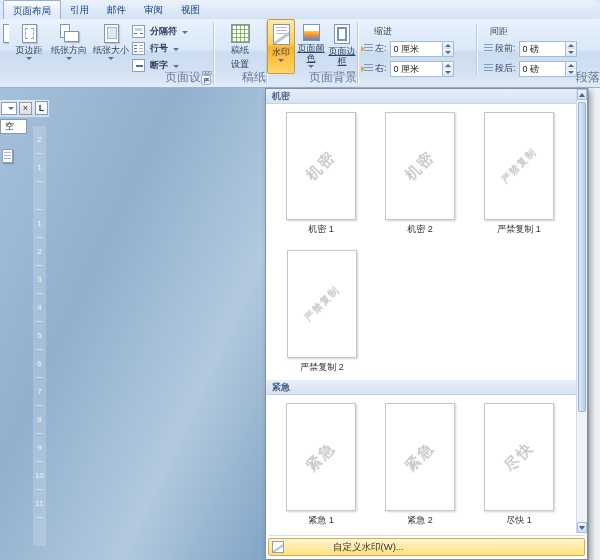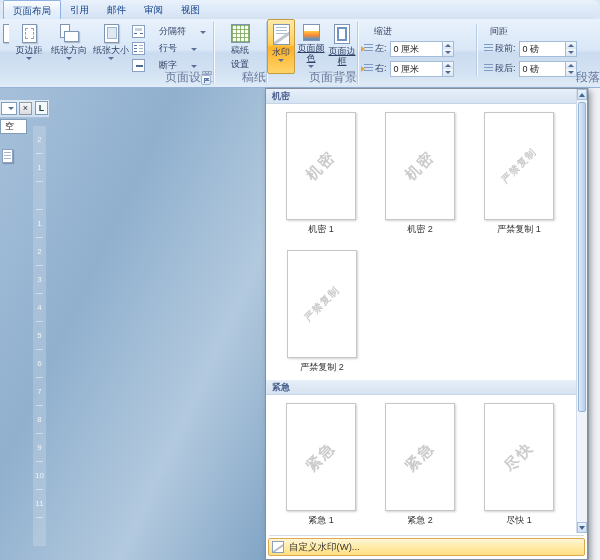--- a/index.html
+++ b/index.html
@@ -133,29 +133,29 @@
   .sb-btn { position:absolute; left:0; right:0; height:11px; background:linear-gradient(#eaf2fb,#cfe0f3);
     border:1px solid #a9c0dd; display:flex; align-items:center; justify-content:center; }
   .sb-up { top:0; }  .sb-down { bottom:0; }
   .tri-up { width:0; height:0; border-left:3px solid transparent; border-right:3px solid transparent; border-bottom:4px solid #44658f; }
   .tri-down { width:0; height:0; border-left:3px solid transparent; border-right:3px solid transparent; border-top:4px solid #44658f; }
   .sb-thumb { position:absolute; left:1px; right:1px; top:13px; height:310px;
     background:linear-gradient(90deg,#dcebfa,#b6cfec); border:1px solid #96b4d8; border-radius:2px; }
 
   .menu-sep { height:1px; background:#d5dce6; margin:2px 3px; flex:none; }
   .menu-item { height:18px; display:flex; align-items:center; font-size:9.5px; color:#333;
-    margin:0 2px; flex:none; }
+    margin:0 2px; flex:none;gap:44px; }
   .menu-item.hl { background:linear-gradient(#fff6d8,#ffe9a2 55%,#ffdf84); border:1px solid #dcaa4e; border-radius:2px; }
   .mi-icon { width:12px; height:12px; background:#fff; border:1px solid #8aa0be; position:relative;
     margin:0 5px 0 3px; flex:none; overflow:hidden; }
   .mi-icon::after { content:""; position:absolute; left:-2px; top:5px; width:16px; height:2px;
     background:#b9bfc8; transform:rotate(-35deg); }
 
   .smallrow { display:flex; align-items:center; height:17px; font-size:9px; color:#2f3f63; }
-  .smallrow .slbl { margin:0 14px; white-space:nowrap; }
+  .smallrow .slbl { margin:0 5px; white-space:nowrap;font-weight:bold; }
 </style>
 </head>
 <body>
 
 <div id="frame">
 
   <div id="tabbar">
     <div class="tab active">页面布局</div>
     <div class="tab">引用</div>
     <div class="tab">邮件</div>

